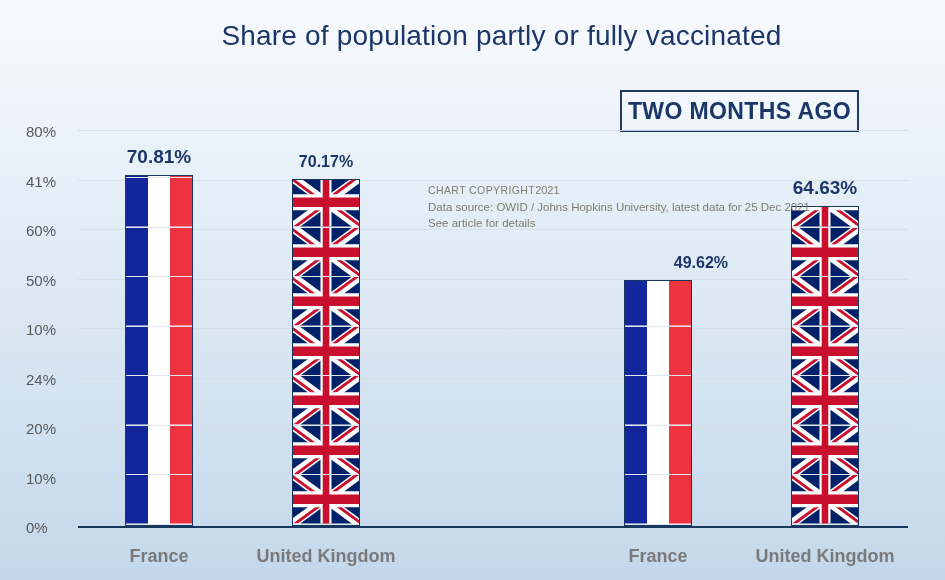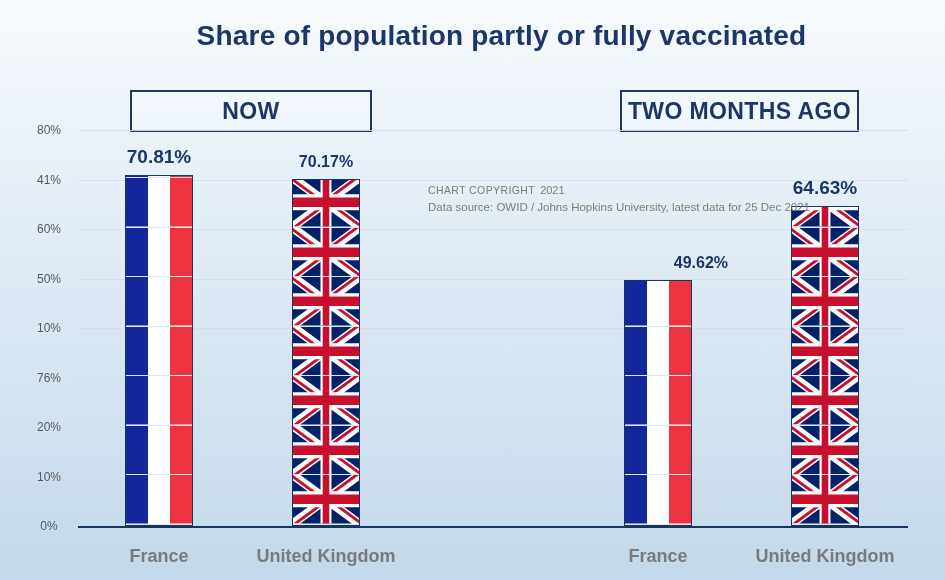--- a/index.html
+++ b/index.html
@@ -4,54 +4,54 @@
 <style>
   html,body{margin:0;padding:0;}
   body{font-family:"Liberation Sans", sans-serif;}
   .screen{
     position:relative;width:945px;height:580px;overflow:hidden;
     background:linear-gradient(180deg,#f8fbfe 0%,#eff5fb 15%,#dde9f4 50%,#c3d8ea 100%);
   }
   .chart-title{
     position:absolute;top:20px;left:0;width:945px;text-align:center;
     padding-left:58px;box-sizing:border-box;
-    font-size:28px;font-weight:bold;color:#1b3667;letter-spacing:0.2px;
+    font-size:28px;font-weight:normal;color:#1b3667;letter-spacing:0.2px;
   }
   .panel-box{
     position:absolute;top:90px;height:38px;
     border:2px solid #1f3864;background:rgba(244,249,253,0.55);
     display:flex;align-items:center;justify-content:center;
     font-size:23px;font-weight:bold;color:#1b3667;letter-spacing:0.4px;
   }
   #panel-now{left:130px;width:238px;}
   #panel-two-months{left:620px;width:235px;}
   .gridline{position:absolute;height:1px;background:#d4dde8;opacity:0.85;}
   .ytick-label{
-    position:absolute;width:46px;text-align:center;
-    font-size:12px;color:#595959;
+    position:absolute;width:46px;text-align:left;
+    font-size:15px;color:#595959;
   }
   .axis-baseline{position:absolute;background:#17365d;}
   .bar{
     position:absolute;border:1px solid #17365d;box-sizing:border-box;
     overflow:hidden;display:flex;flex-direction:column-reverse;
     background:#ffffff;
   }
   .tile{flex:none;width:100%;height:49.5px;box-sizing:border-box;border-bottom:1px solid rgba(222,230,241,0.9);}
   .tile svg{display:block;width:100%;height:100%;}
   .tile.uk{box-shadow:inset 0 0 0 1px rgba(236,241,248,0.8);}
   .value-label{
     position:absolute;width:140px;text-align:center;
     font-weight:bold;color:#1b3667;
   }
   .country-label{
     position:absolute;top:546px;width:160px;text-align:center;
     font-size:18px;font-weight:bold;color:#7a7a7a;
   }
   .copyright-block{position:absolute;left:428px;top:184px;line-height:1.25;}
-  .copyright-line1{display:flex;align-items:baseline;gap:5px;}
+  .copyright-line1{display:flex;align-items:baseline;}
   .copyright-prefix{font-size:10.5px;color:#7d7d72;letter-spacing:0.4px;}
   .copyright-brand{font-size:18px;font-weight:bold;color:#1b3667;letter-spacing:0.2px;}
   .copyright-year{font-size:11px;color:#7d7d72;}
   .copyright-source,.copyright-note{font-size:11.5px;color:#7d7d72;margin-top:2px;}
   .defs-svg{position:absolute;width:0;height:0;}
 </style>
 </head>
 <body>
 
 <div class="screen">
@@ -71,31 +71,30 @@
         <path d="M0,0 L60,30 M60,0 L0,30" stroke-width="6" fill="none" stroke="#ffffff"></path>
         <path d="M0,0 L60,30 M60,0 L0,30" stroke-width="4" fill="none" clip-path="url(#uk-clip)" stroke="#C8102E"></path>
         <path d="M30,0 V30 M0,15 H60" stroke-width="10" fill="none" stroke="#ffffff"></path>
         <path d="M30,0 V30 M0,15 H60" stroke-width="6" fill="none" stroke="#C8102E"></path>
       </g>
     </defs>
   </svg>
 
   <div class="chart-title">Share of population partly or fully vaccinated</div>
 
-  <div class="panel-box" id="panel-now">NOW</div>
   <div class="panel-box" id="panel-two-months">TWO MONTHS AGO</div>
 
   <div id="chart-layer">
       <div class="ytick-label" style="left: 26px; top: 519px;">0%</div>
       <div class="gridline" style="left: 78px; top: 476.5px; width: 830px;"></div>
       <div class="ytick-label" style="left: 26px; top: 469.5px;">10%</div>
       <div class="gridline" style="left: 78px; top: 427px; width: 830px;"></div>
       <div class="ytick-label" style="left: 26px; top: 420px;">20%</div>
       <div class="gridline" style="left: 78px; top: 377.5px; width: 830px;"></div>
-      <div class="ytick-label" style="left: 26px; top: 370.5px;">76%</div>
+      <div class="ytick-label" style="left: 26px; top: 370.5px;">24%</div>
       <div class="gridline" style="left: 78px; top: 328px; width: 830px;"></div>
       <div class="ytick-label" style="left: 26px; top: 321px;">10%</div>
       <div class="gridline" style="left: 78px; top: 278.5px; width: 830px;"></div>
       <div class="ytick-label" style="left: 26px; top: 271.5px;">50%</div>
       <div class="gridline" style="left: 78px; top: 229px; width: 830px;"></div>
       <div class="ytick-label" style="left: 26px; top: 222px;">60%</div>
       <div class="gridline" style="left: 78px; top: 179.5px; width: 830px;"></div>
       <div class="ytick-label" style="left: 26px; top: 172.5px;">41%</div>
       <div class="gridline" style="left: 78px; top: 130px; width: 830px;"></div>
       <div class="ytick-label" style="left: 26px; top: 123px;">80%</div>
@@ -252,15 +251,16 @@
       <div class="country-label" style="left: 745px;">United Kingdom</div>
       <div class="axis-baseline" style="left: 78px; top: 526px; width: 830px; height: 2px;"></div>
     </div>
 
   <div class="copyright-block">
     <div class="copyright-line1">
       <span class="copyright-prefix">CHART COPYRIGHT</span>
       <span class="copyright-year">2021</span>
     </div>
     <div class="copyright-source">Data source: OWID / Johns Hopkins University, latest data for 25 Dec 2021</div>
+    <div class="copyright-note">See article for details</div>
   </div>
 
 </div>
 
 </body></html>

